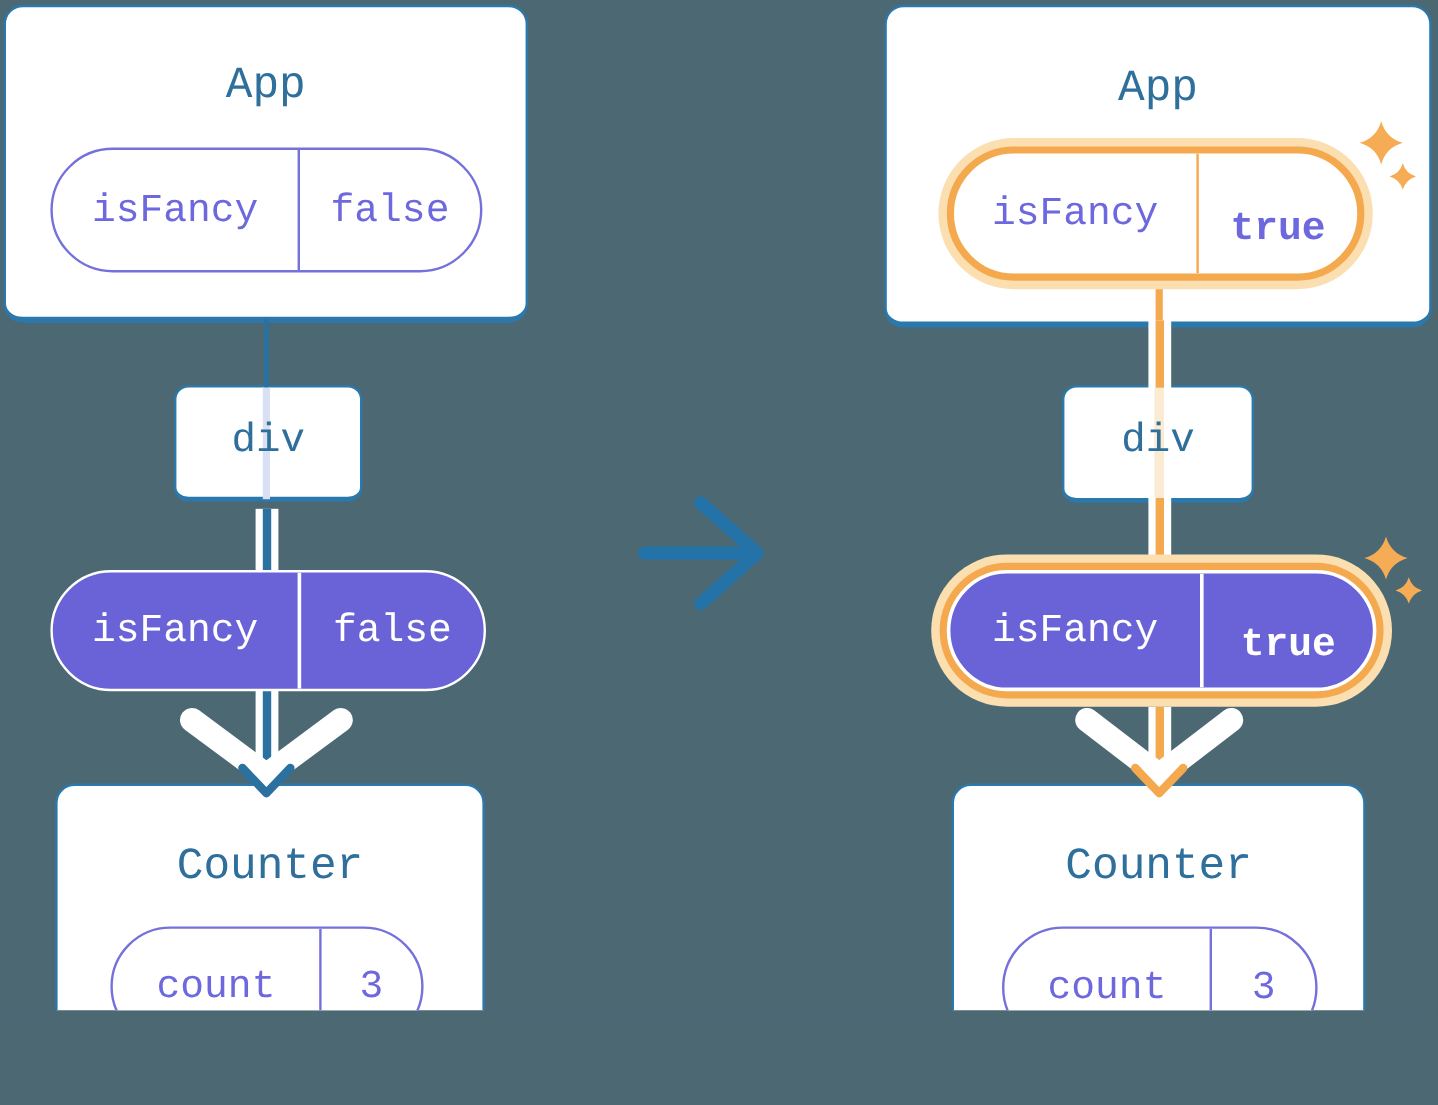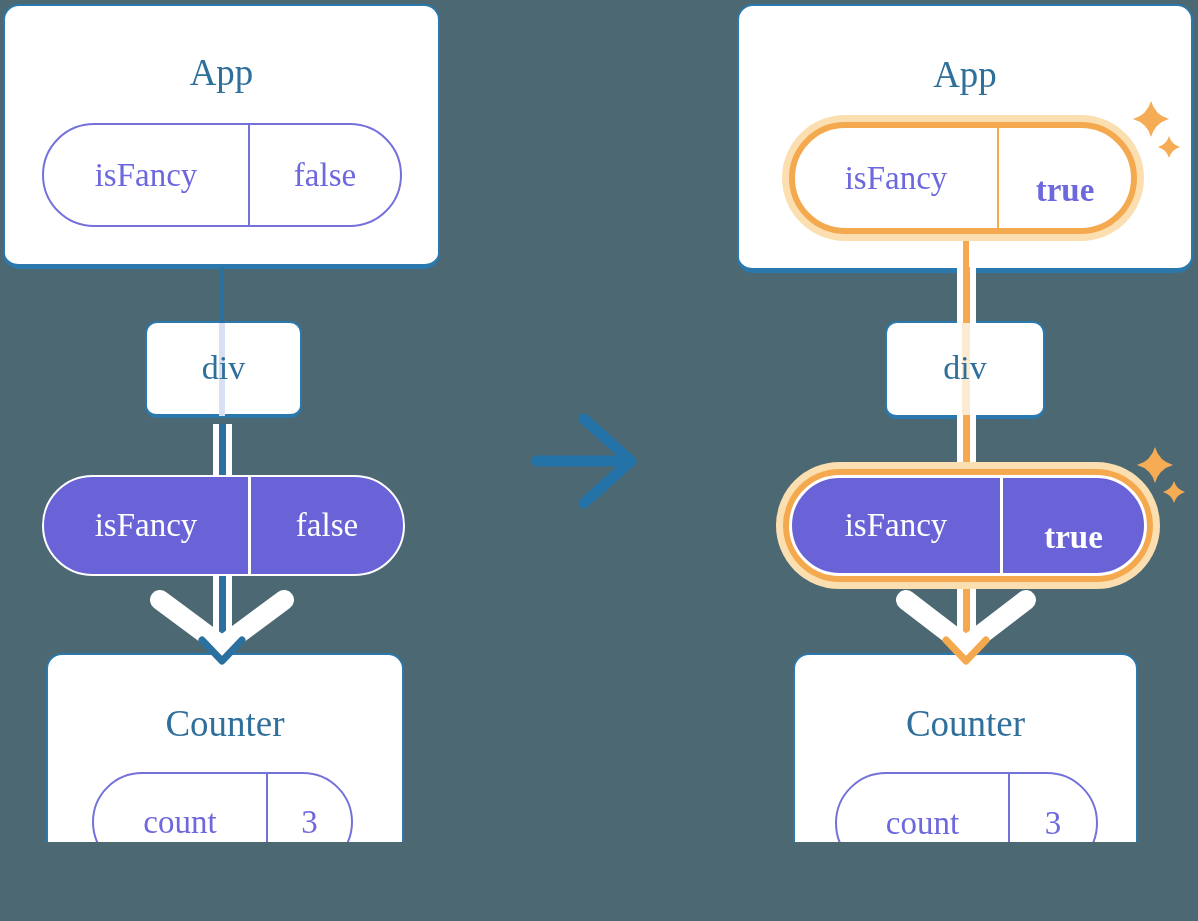--- a/index.html
+++ b/index.html
@@ -1,19 +1,19 @@
 <!DOCTYPE html>
 <html><head>
 <meta charset="utf-8">
 <style>
   html,body { margin:0; padding:0; background:#4C6873; }
   .stage {
     position:relative; width:1198px; height:842px; overflow:hidden;
     background:#4C6873;
-    font-family:Liberation Serif, serif;
+    font-family:Liberation Mono, monospace;
   }
   .card {
     position:absolute; z-index:1; box-sizing:border-box;
     background:#FFFFFF; border:2px solid #2B79AC; border-bottom-width:5px;
     border-radius:16px;
   }
   .nodebox {
     position:absolute; z-index:1; box-sizing:border-box;
     background:#FFFFFF; border:2px solid #2B79AC; border-bottom-width:4px;
     border-radius:12px;

